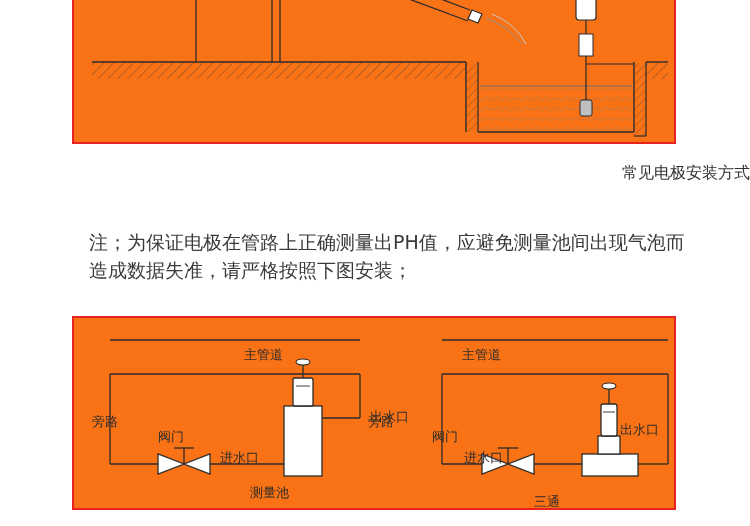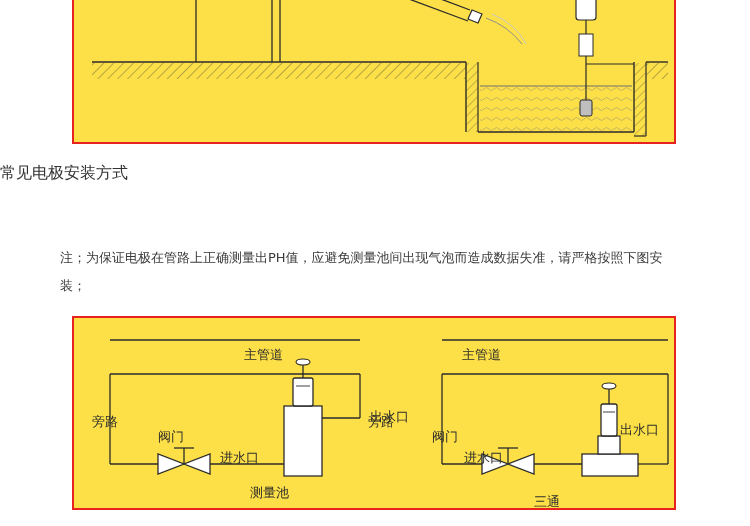--- a/index.html
+++ b/index.html
@@ -13,54 +13,53 @@
     position: relative;
     font-family: "DejaVu Sans", "Liberation Sans", sans-serif;
     color: #2b2b2b;
     overflow: hidden;
   }
 
   
   .diagram-frame {
     position: absolute;
     border: 2px solid #e8231f;
-    background: #fde047;
+    background: #f97316;
     box-sizing: border-box;
   }
 
   
   #top-figure {
     left: 72px;
     top: -88px;
     width: 604px;
     height: 232px;
   }
   #top-figure .inner {
     position: absolute;
     left: 0; top: 0; right: 0; bottom: 0;
   }
 
   .caption {
     position: absolute;
     width: 100%;
-    text-align: left;
+    text-align: right;
     font-size: 16px;
     color: #333;
   }
   #top-caption { top: 163px; left: 0; }
 
   .note {
     position: absolute;
-    left: 60px;
+    left: 89px;
     top: 228px;
     width: 608px;
-    font-size: 13px;
+    font-size: 19px;
     line-height: 28px;
     color: #3a3a3a;
-    margin-top: 16px;
   }
 
   
   #bottom-figure {
     left: 72px;
     top: 316px;
     width: 604px;
     height: 194px;
   }
 

